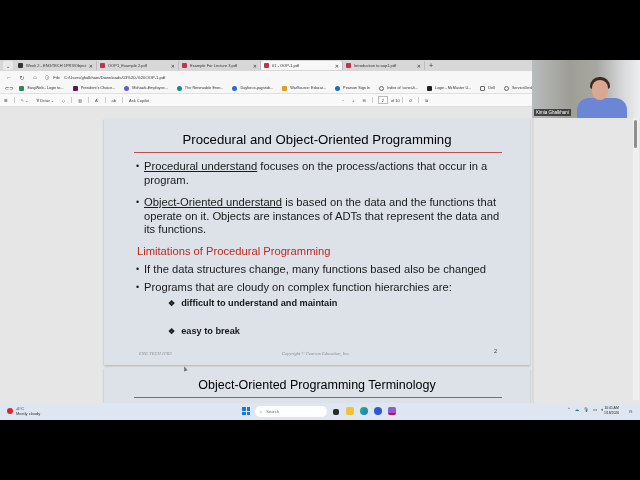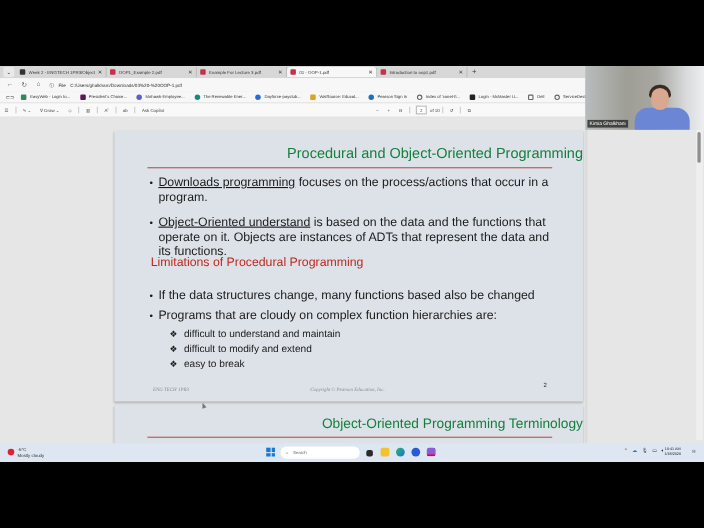--- a/index.html
+++ b/index.html
@@ -20,28 +20,28 @@
   .bm { display: flex; align-items: center; margin-right: 9px; white-space: nowrap; }
   .bm .bicon { width: 5px; height: 5px; margin-right: 3px; border-radius: 1px; flex-shrink:0; }
   .pdftoolbar { position: absolute; left: 0; top: 34px; width: 532px; height: 13px; background: #f9f9f9; display: flex; align-items: center; font-size: 4px; color: #444; border-bottom: 1px solid #dcdcdc; }
   .pdftoolbar .ti { margin: 0 4px; }
   .pdftoolbar .sep { width: 1px; height: 6px; background: #ccc; margin: 0 2px; }
   .pagebox { width: 10px; height: 8px; border: 1px solid #bbb; background: #fff; text-align: center; font-size: 4px; line-height: 7px; margin: 0 3px; }
   .viewer { position: absolute; left: 0; top: 47px; width: 640px; height: 296px; background: #e6e6e6; }
   .slide { position: absolute; left: 104px; width: 426px; background: #dde2e8; box-shadow: 0 1px 2px rgba(0,0,0,0.25); }
   .slide1 { top: 12px; height: 246px; }
   .slide2 { top: 261px; height: 60px; }
-  .slide-title { position: absolute; left: 0; width: 100%; text-align: right; color: #15803d; font-size: 13.2px; }
+  .slide-title { position: absolute; left: 0; width: 100%; text-align: center; color: #000000; font-size: 13.2px; }
   .title-rule { position: absolute; left: 30px; width: 368px; height: 1px; background: #c0504d; }
   .bullet { position: absolute; left: 32px; width: 370px; font-size: 11.2px; color: #1a1a1a; line-height: 13.5px; }
   .bullet .dot { position: absolute; left: 0; top: 0; font-size: 9px; }
   .bullet .btext { display: block; padding-left: 8px; }
   .ul { text-decoration: underline; }
   .lim-heading { position: absolute; left: 33px; color: #c0281e; font-size: 11.2px; }
-  .sub { position: absolute; left: 50px; font-size: 9.2px; color: #1a1a1a; }
+  .sub { position: absolute; left: 64px; font-size: 9.2px; color: #1a1a1a; font-weight: bold; }
   .sub .diamond { font-size: 8px; margin-right: 6px; }
   .footer-left { position: absolute; left: 35px; top: 232px; font-family: "Liberation Serif", serif; font-style: italic; font-size: 4.5px; color: #8a8a8a; }
   .footer-mid { position: absolute; left: 178px; top: 232px; font-family: "Liberation Serif", serif; font-style: italic; font-size: 4.5px; color: #8a8a8a; }
   .footer-num { position: absolute; left: 390px; top: 229px; font-size: 5.5px; color: #333; }
   .webcam { position: absolute; left: 532px; top: 0; width: 108px; height: 58px; background: linear-gradient(90deg, #b9bcbd 0%, #9e9e96 35%, #a8a8a2 60%, #d8dadc 85%, #eceeef 100%); overflow: hidden; }
   .webcam .person-body { position: absolute; left: 45px; top: 38px; width: 50px; height: 24px; background: #6c86d6; border-radius: 12px 12px 0 0; }
   .webcam .person-head { position: absolute; left: 60px; top: 20px; width: 16px; height: 20px; background: #d8a890; border-radius: 8px; }
   .webcam .hair { position: absolute; left: 58px; top: 17px; width: 20px; height: 12px; background: #3a2a22; border-radius: 10px 10px 3px 3px; }
   .webcam .name { position: absolute; left: 2px; top: 49px; background: rgba(40,40,40,0.8); color: #fff; font-size: 4.5px; padding: 1px 2px; }
   .scrollbar { position: absolute; left: 633px; top: 58px; width: 6px; height: 282px; background: #efefef; }
@@ -183,42 +183,41 @@
     <span style="width:100px"></span>
   </div>
 
   <div class="viewer">
     <div class="slide slide1">
       <div class="slide-title" style="top:13px">Procedural and Object-Oriented Programming</div>
       <div class="title-rule" style="top:33px"></div>
 
       <div class="bullet" style="top:41px">
         <span class="dot">•</span>
-        <span class="btext"><span class="ul">Downloads programming</span><span> focuses on the process/actions that occur in a program.</span></span>
+        <span class="btext"><span class="ul">Procedural understand</span><span> focuses on the process/actions that occur in a program.</span></span>
       </div>
 
       <div class="bullet" style="top:77px">
         <span class="dot">•</span>
         <span class="btext"><span class="ul">Object-Oriented understand</span><span> is based on the data and the functions that operate on it.  Objects are instances of ADTs that represent the data and its functions.</span></span>
       </div>
 
-      <div class="lim-heading" style="top:114px">Limitations of Procedural Programming</div>
+      <div class="lim-heading" style="top:126px">Limitations of Procedural Programming</div>
 
       <div class="bullet" style="top:144px;width:380px">
         <span class="dot">•</span>
         <span class="btext">If the data structures change, many functions based also be changed</span>
       </div>
 
       <div class="bullet" style="top:162px;width:380px">
         <span class="dot">•</span>
         <span class="btext">Programs that are cloudy on complex function hierarchies are:</span>
       </div>
 
       <div class="sub" style="top:179px"><span class="diamond">❖</span><span>difficult to understand and maintain</span></div>
-      <div class="sub" style="top:193px"><span class="diamond">❖</span><span>difficult to modify and extend</span></div>
       <div class="sub" style="top:207px"><span class="diamond">❖</span><span>easy to break</span></div>
 
       <div class="footer-left">ENG TECH 1PR3</div>
       <div class="footer-mid">Copyright © Pearson Education, Inc.</div>
       <div class="footer-num">2</div>
     </div>
 
     <div class="slide slide2">
       <div class="slide-title" style="top:10px;font-size:12.5px">Object-Oriented Programming Terminology</div>
       <div class="title-rule" style="top:29px"></div>

